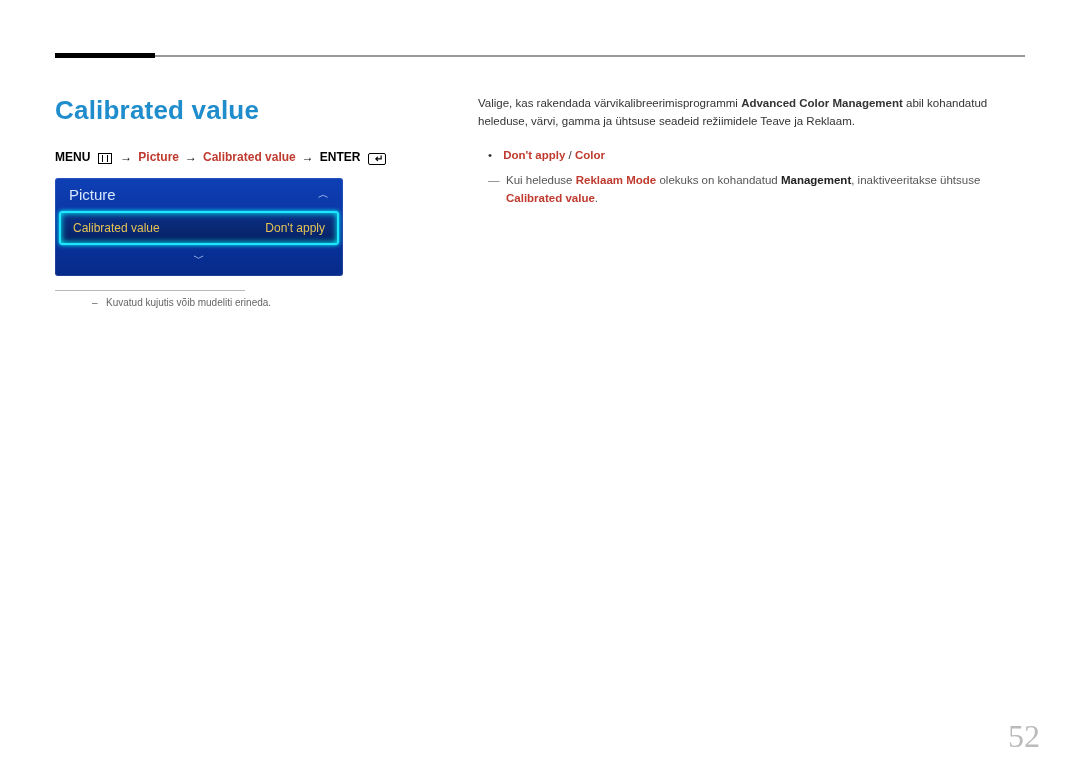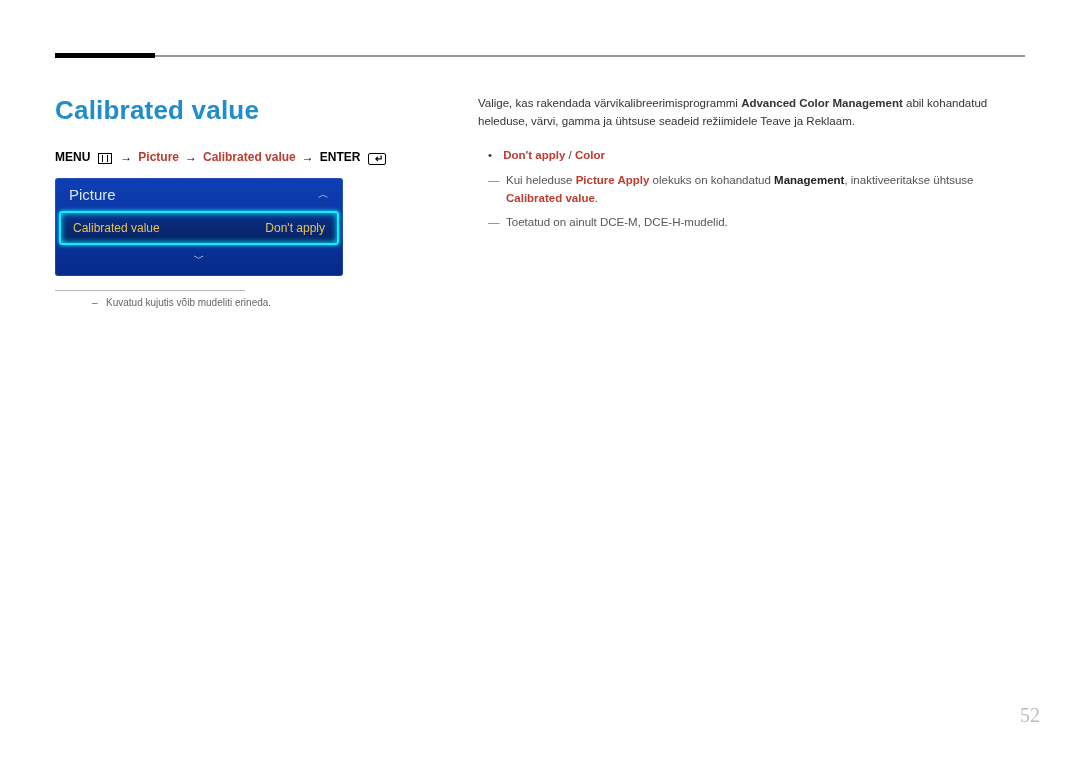--- a/index.html
+++ b/index.html
@@ -156,23 +156,23 @@
     position:absolute;
     left:0; top:0;
     color:#777;
   }
   .r-note .em-red { color:#bf3b2f; font-weight:700; }
   .r-note .em-b { font-weight:700; color:#222; }
 
   .page-number {
     position: absolute;
     right: 40px;
-    bottom: 36px;
+    bottom: 8px;
     color: #bbb;
-    font-size: 20px;
+    font-size: 32px;
     font-family: Georgia, serif;
   }
 </style>
 </head>
 <body>
 
 <div class="page">
   <div class="top-rule"></div>
 
   <div class="columns">
@@ -216,23 +216,20 @@
         <span>Valige, kas rakendada värvikalibreerimisprogrammi </span><span class="em-b" style="font-weight:700">Advanced Color Management</span><span> abil kohandatud heleduse, värvi, gamma ja ühtsuse seadeid režiimidele Teave ja Reklaam.</span>
       </p>
 
       <div class="r-bullet">
         <span class="dot">•</span>
         <span class="opt">Don't apply</span><span class="slash"> / </span><span class="opt">Color</span>
       </div>
 
 
       <div class="r-note">
-        <span>Kui heleduse </span><span class="em-red">Picture Apply</span><span> olekuks on kohandatud </span><span class="em-b">Management</span><span>, inaktiveeritakse ühtsuse </span><span class="em-red">Calibrated value</span><span>.</span>
-      </div>
-
-      <div class="r-note">
-        <span>Toetatud on ainult DCE-M, DCE-H-mudelid.</span>
-      </div>
+        <span>Kui heleduse </span><span class="em-red">Reklaam Mode</span><span> olekuks on kohandatud </span><span class="em-b">Management</span><span>, inaktiveeritakse ühtsuse </span><span class="em-red">Calibrated value</span><span>.</span>
+      </div>
+
     </div>
   </div>
 </div>
 
 <div class="page-number">52</div>
 
 </body></html>

